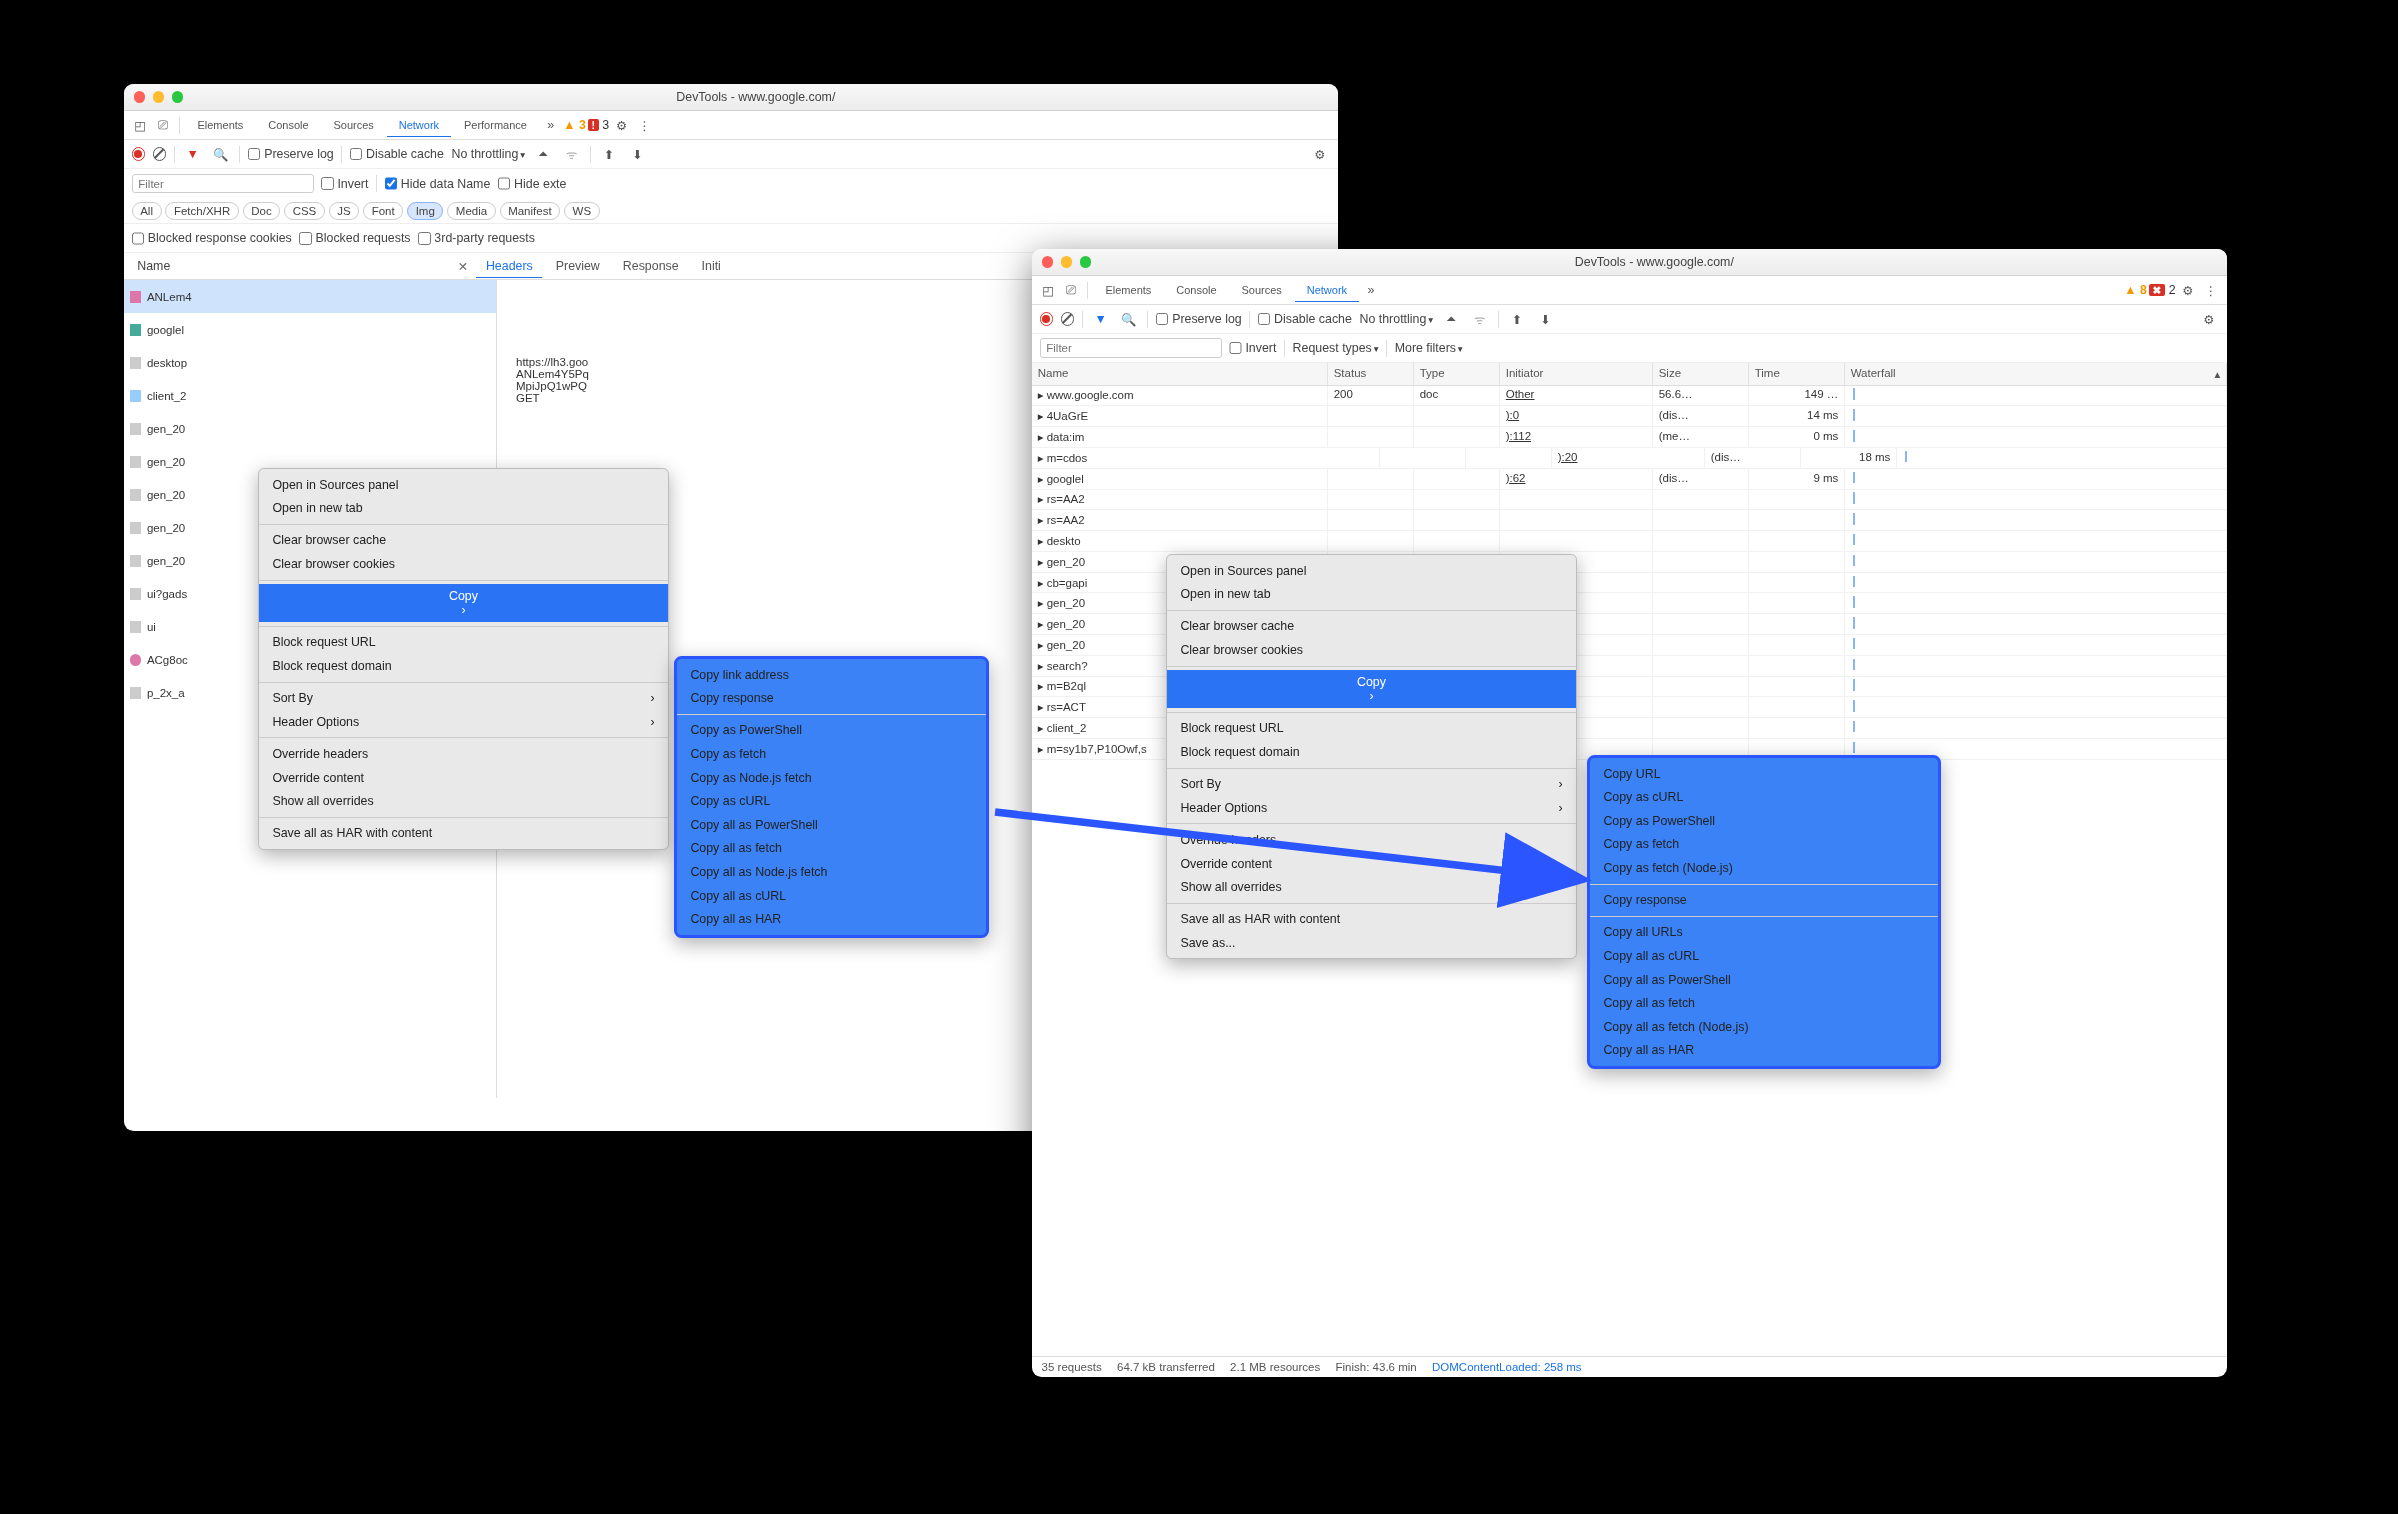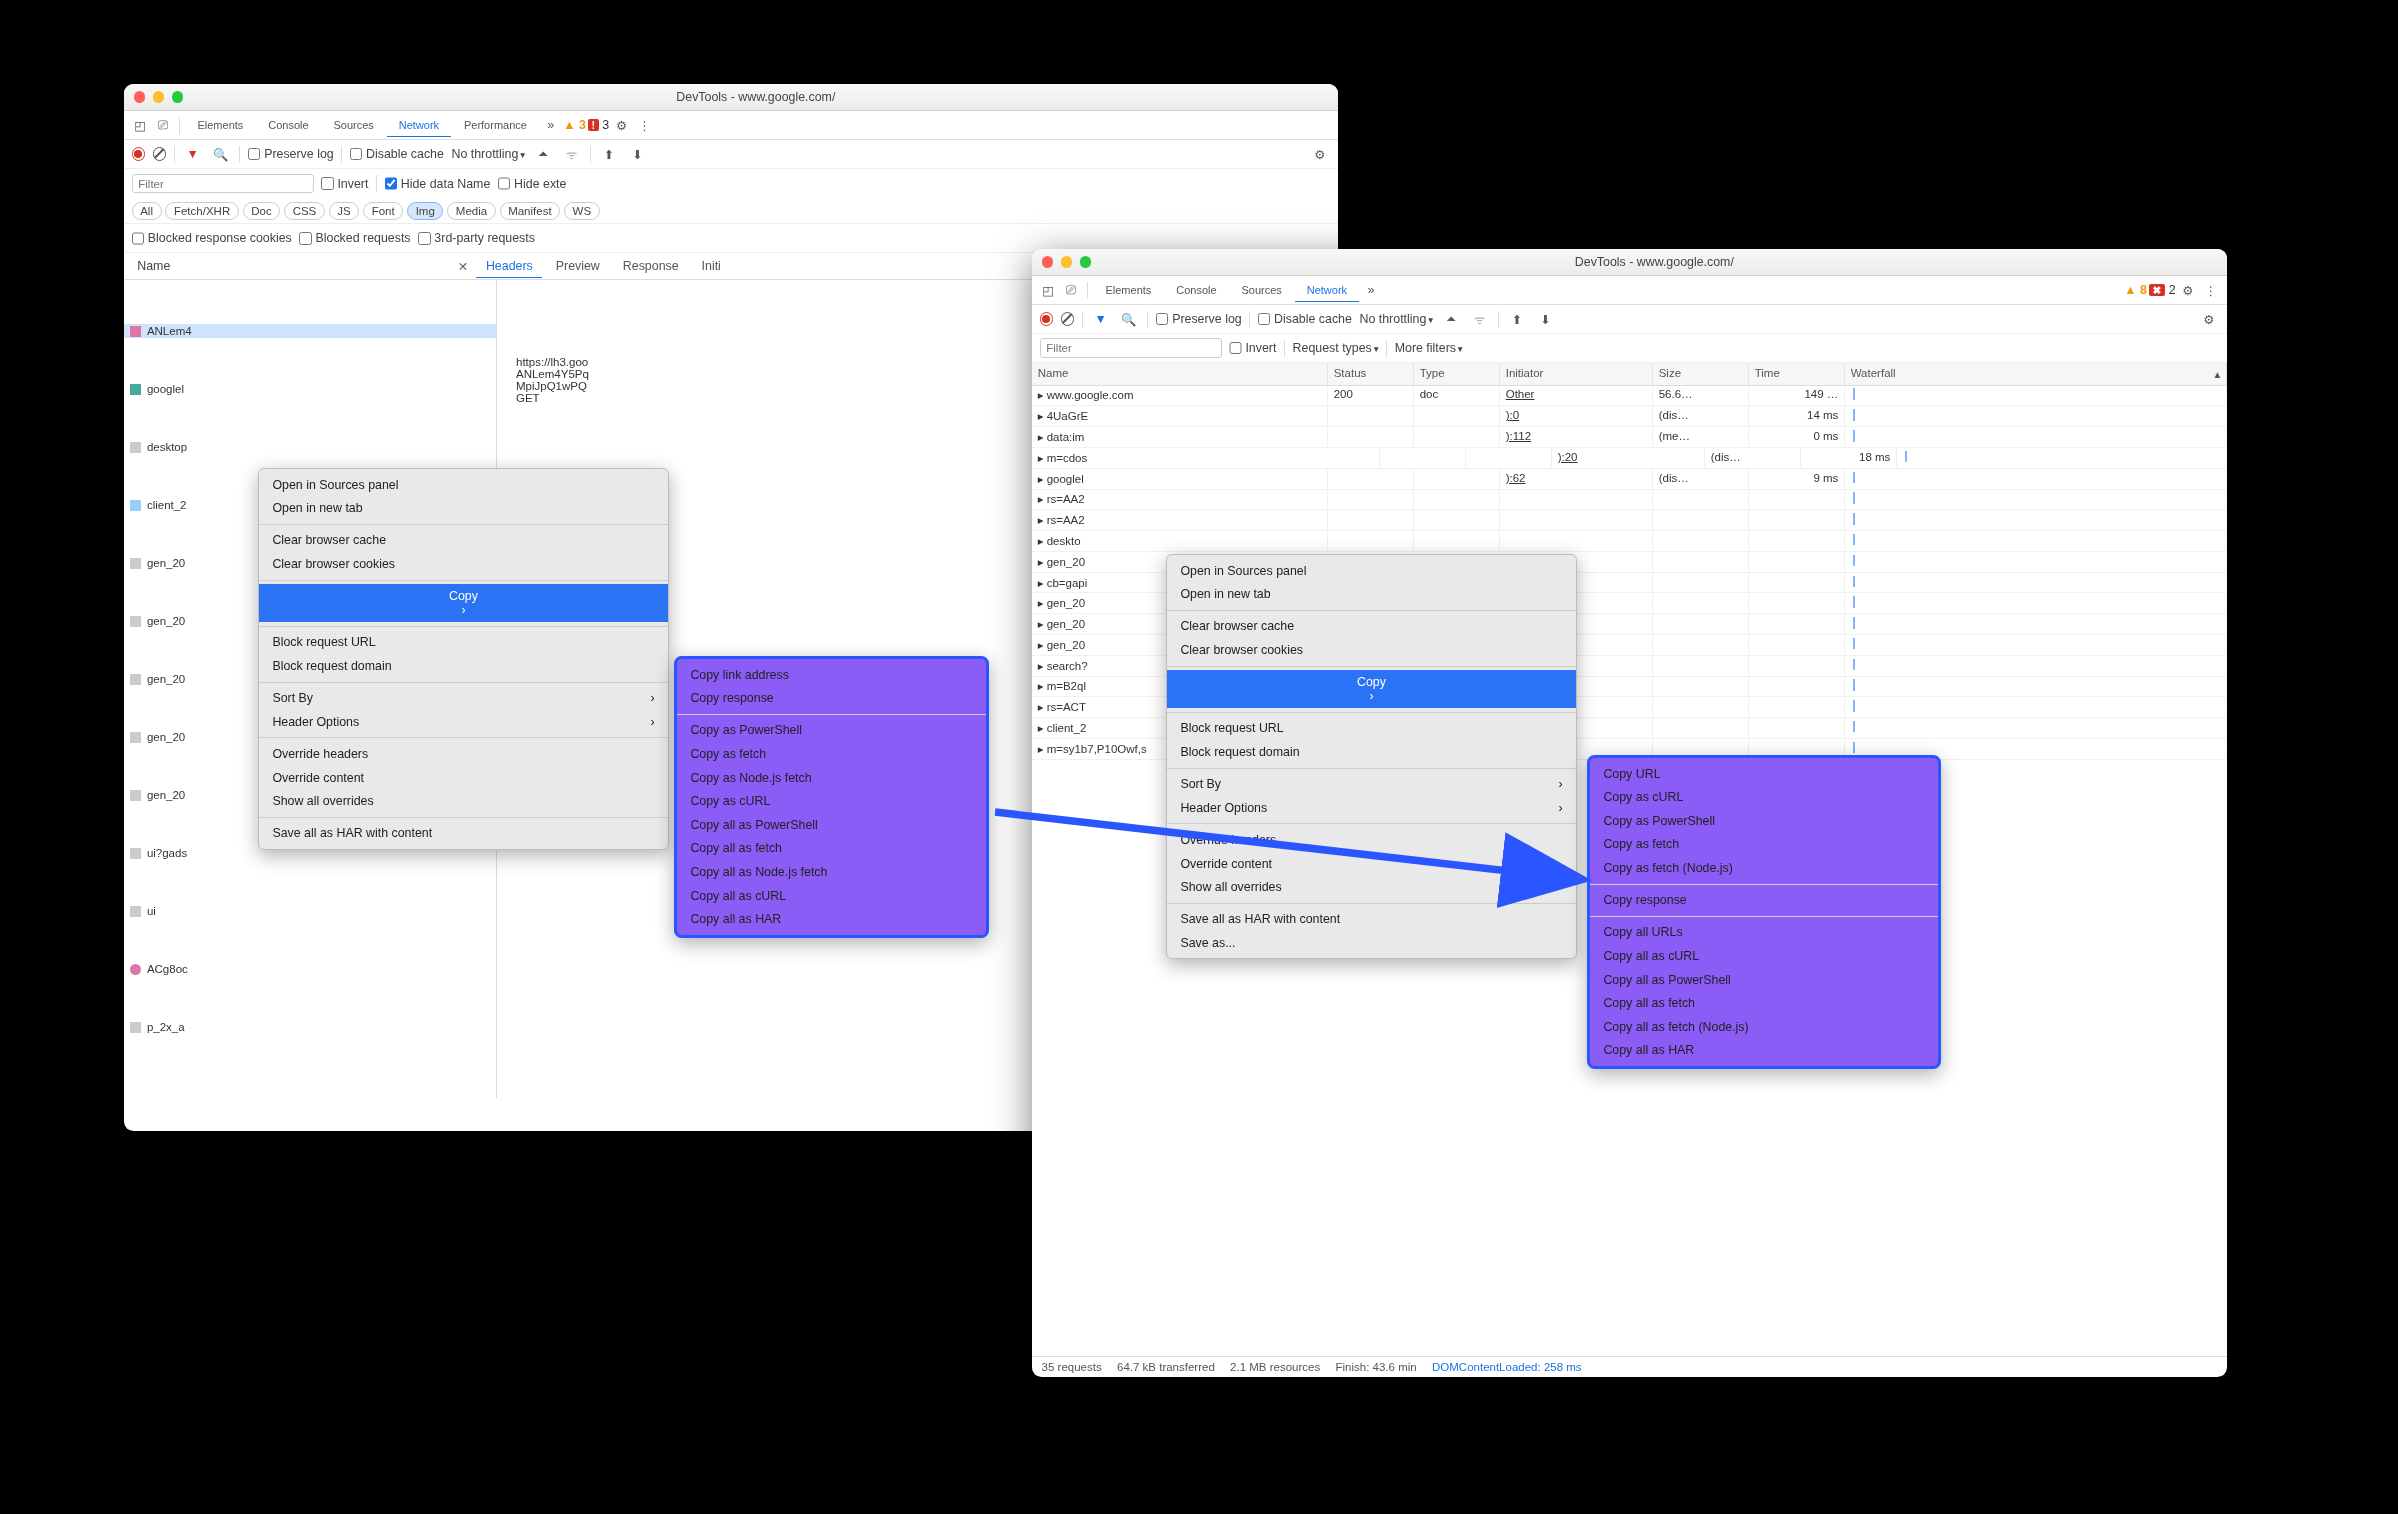--- a/index.html
+++ b/index.html
@@ -57,33 +57,33 @@
 .chk input { width:12.4px; height:12.4px; }
 .select-ish { display:flex; align-items:center; gap:1.9px; }
 .pills { display:flex; gap:3.8px; padding:3.8px 7.6px; border-bottom:1px solid #eee; flex-wrap:wrap;}
 .pill { border:1px solid #ccc; border-radius:9.6px; padding:1.9px 7.6px; font-size:11.5px; color:#444;}
 .pill.sel { background:#d7e6fb; border-color:#8ab4f8;}
 .subtabs { display:flex; align-items:center; height:27px; border-bottom:1px solid #ddd; gap:3.8px; padding:0 5.7px;}
 .subtabs .lbl{flex:0 0 auto; padding:0 7.6px; color:#444;}
 .subtabs .st{ padding:3.8px 9.6px; color:#555; cursor:pointer;}
 .subtabs .st.active{ color:#1a73e8; border-bottom:1.9px solid #1a73e8;text-align:right;}
 .close-x{ width:19px; text-align:center; color:#666; cursor:pointer;}
-.row { height:14px; display:flex; align-items:center; padding:0 5.7px; font-size:11.5px; color:#333; gap:5.7px;margin-top:44px; }
+.row { height:33px; display:flex; align-items:center; padding:0 5.7px; font-size:11.5px; color:#333; gap:5.7px; }
 .row.sel { background:#cfe3fc;}
 .mini-icon{ width:11.5px;height:11.5px;display:inline-block;}
 .status { border-top:1px solid #ddd; padding:3.8px 9.6px; font-size:11.5px; color:#555; display:flex; gap:15.3px;}
 .ctx {
   position:absolute; background:#e9e9e9; border:1px solid #bcbcbc; border-radius:5.7px;
   box-shadow:0 5.7px 19px rgba(0,0,0,0.3); padding:3.8px 0; font-size:12.4px; color:#222;
 }
 .ctx .itm{ padding:4.8px 13.4px; display:flex; justify-content:space-between; align-items:center; cursor:pointer;}
 .ctx .itm.hl{ background:#2a73f5; color:#fff;flex-direction:column;}
 .ctx .sep{ height:1px; background:#ccc; margin:3.8px 0;}
 .sub-ctx {
-  position:absolute; background:#8b5cf6; border:3.8px solid #2a55ff; border-radius:7.6px;
+  position:absolute; background:#3b82f6; border:3.8px solid #2a55ff; border-radius:7.6px;
   box-shadow:0 5.7px 19px rgba(0,0,0,0.3); padding:3.8px 0; font-size:12.4px; color:#222;
 }
 .sub-ctx .itm{ padding:4.8px 13.4px; cursor:pointer;}
 .sub-ctx .sep{height:1px;background:#ccc;margin:3.8px 0;}
 .badge-w{ color:#f29900; font-weight:600;}
 .badge-e{ background:#d93025; color:#fff; border-radius:1.9px; padding:0 3.8px; font-size:10.5px; font-weight:600;}
 .gear::before{content:"⚙";}
 .kebab::before{content:"⋮";}
 .chev::before{content:"›";}
 .dd::after{content:" ▾"; font-size:9.6px;}

